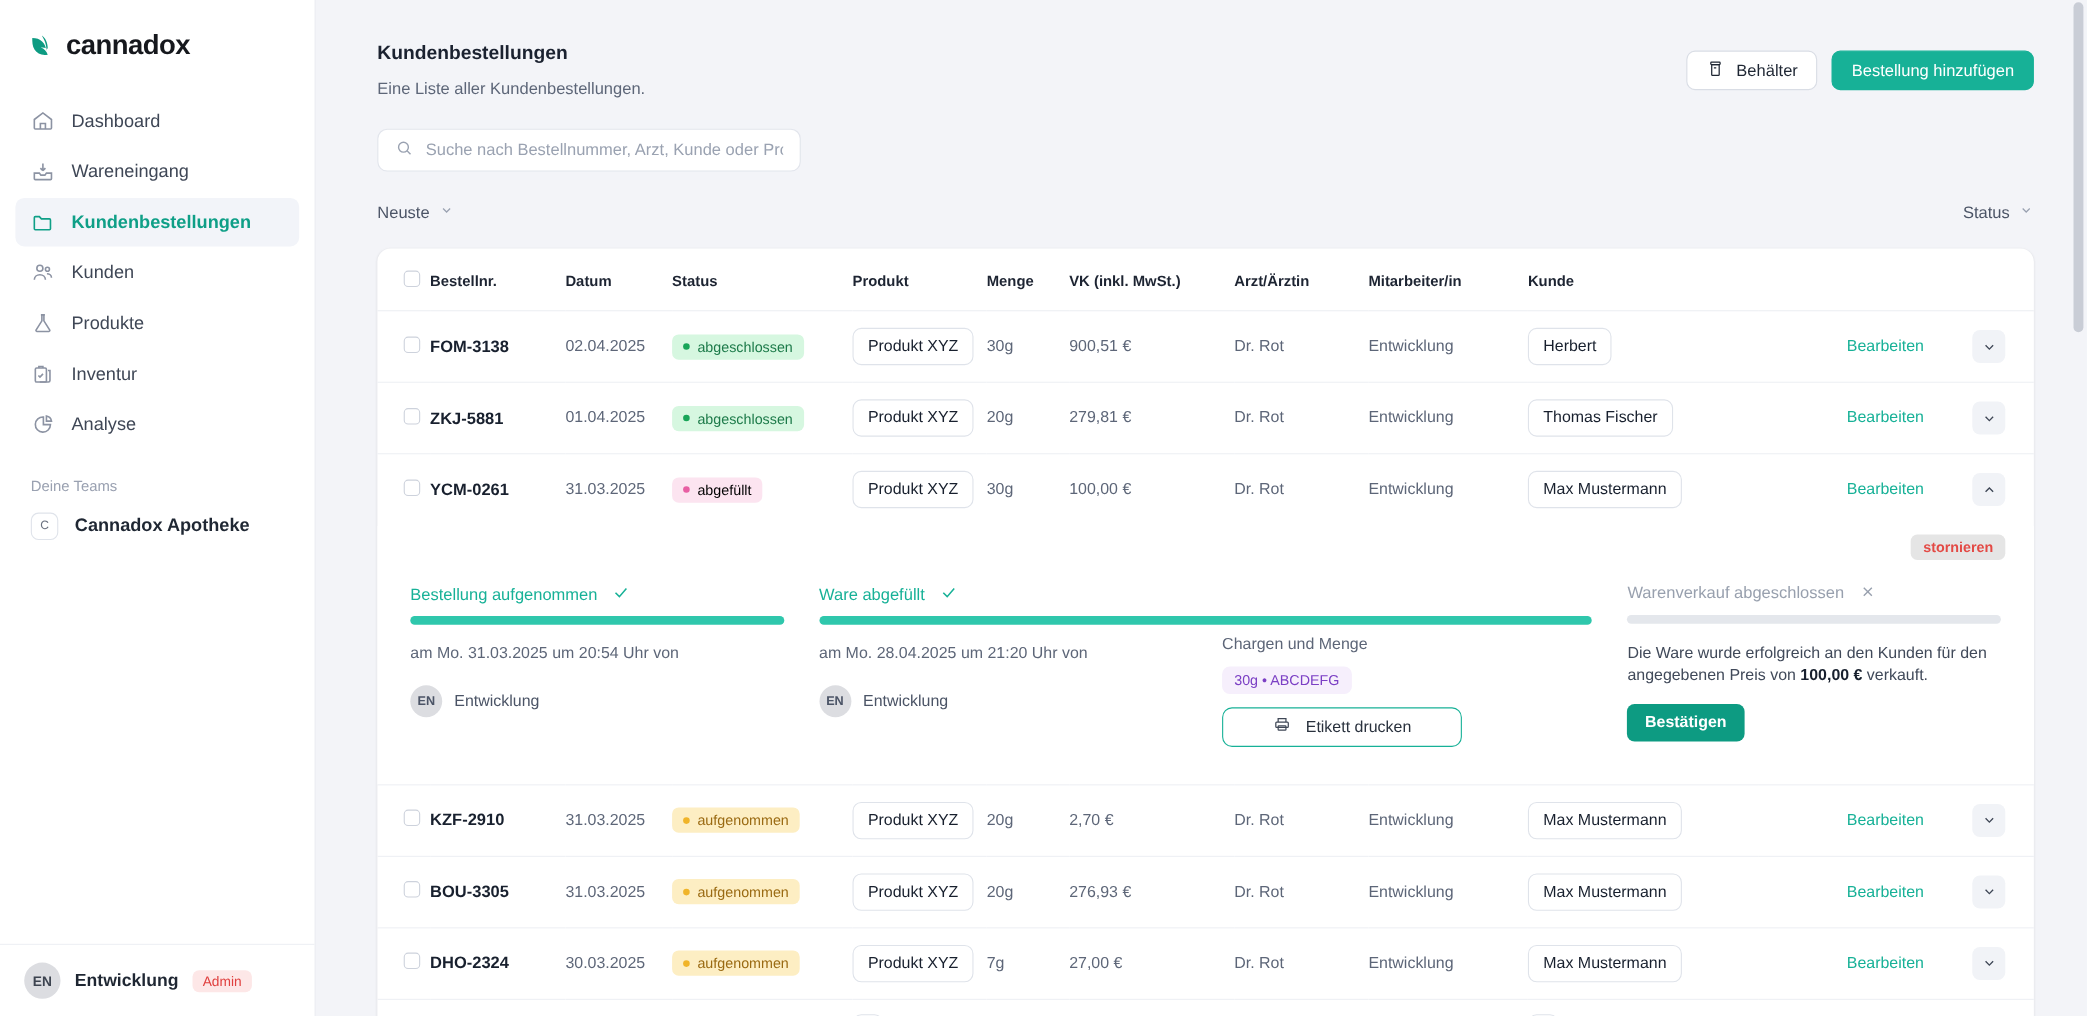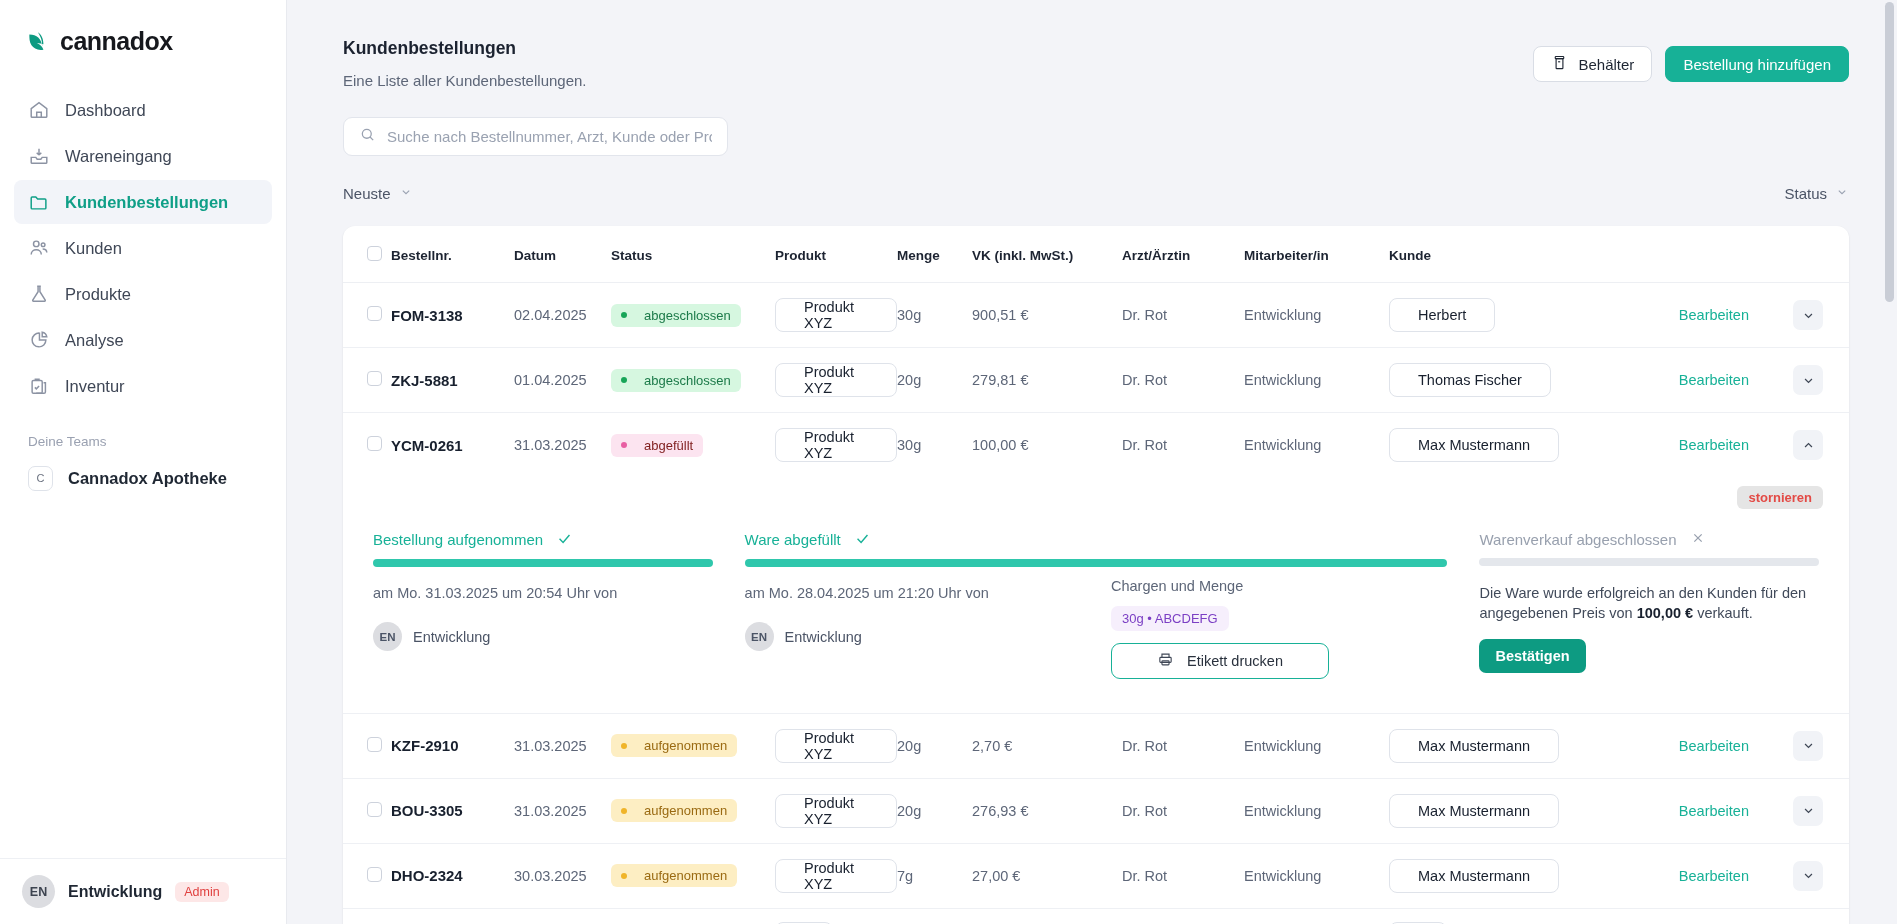--- a/index.html
+++ b/index.html
@@ -112,33 +112,33 @@
   .c-act   { width: auto; }
 
   tbody td { padding: 0; font-size: 14.5px; color: #5d6678; height: 65px; vertical-align: middle; border-bottom: 1px solid #eef0f4; }
   tbody tr:last-child td { border-bottom: none; }
   td.nr { color: #18202e; font-weight: 700; font-size: 15px; }
   .cb {
     width: 15px; height: 15px; border: 1px solid #cdd2dc; border-radius: 4px;
     background: #fff; display: inline-block; cursor: pointer;
   }
 
-  .pill { display: inline-flex; align-items: center; gap: 17px; border-radius: 6px; padding: 4px 10px; font-size: 13px; }
+  .pill { display: inline-flex; align-items: center; gap: 7px; border-radius: 6px; padding: 4px 10px; font-size: 13px; }
   .dot { width: 6px; height: 6px; border-radius: 50%; display: inline-block; }
   .pill.green { background: #d6f7e0; color: #1c7a49; }
   .pill.green .dot { background: #18a558; }
-  .pill.pink  { background: #fce4f0; color: #7f1d1d; justify-content: center; }
+  .pill.pink  { background: #fce4f0; color: #000000; justify-content: center; }
   .pill.pink .dot { background: #e85fa3; }
   .pill.amber { background: #fdeec3; color: #9a6a12; }
   .pill.amber .dot { background: #f0b429; }
 
   .chip-btn {
     display: inline-flex; align-items: center; justify-content: center;
     border: 1px solid #dfe3ea; border-radius: 8px; background: #fff;
-    height: 34px; padding: 0 28px; font-size: 14.5px; color: #18202e; cursor: pointer;
+    height: 34px; padding: 0 13px; font-size: 14.5px; color: #18202e; cursor: pointer;
   }
   .link-edit { color: #17b197; font-size: 14.5px; cursor: pointer; }
   .chev-btn {
     width: 30px; height: 30px; border-radius: 7px; background: #f1f3f7;
     display: inline-flex; align-items: center; justify-content: center; cursor: pointer; margin-left: 44px;
   }
   .act-cell { display: flex; align-items: center; justify-content: flex-end; padding-right: 26px; }
 
   
   .detail-cell { background: #fff; padding: 0 !important; height: auto !important; border-bottom: 1px solid #eef0f4 !important; }
@@ -242,36 +242,36 @@
         <span class="ico">
           <svg viewBox="0 0 24 24" width="22" height="22">
               <path d="M10 3.5h4M11 3.5v6L5.2 18.6A1 1 0 0 0 6 20h12a1 1 0 0 0 .8-1.4L13 9.5v-6"></path>
             </svg>
         </span>
         <span>Produkte</span>
       </div>
       <div class="nav-item">
         <span class="ico">
           <svg viewBox="0 0 24 24" width="22" height="22">
-              <path d="M12.5 4.5A7.5 7.5 0 1 0 19.5 12H12.5z"></path>
-              <path d="M15.5 3.5a6 6 0 0 1 5 5h-5z"></path>
-            </svg>
-        </span>
-        <span>Analyse</span>
-      </div>
-      <div class="nav-item">
-        <span class="ico">
-          <svg viewBox="0 0 24 24" width="22" height="22">
               <rect x="4.5" y="6" width="11" height="14" rx="1.4"></rect>
               <path d="M8 6V4.6h4V6"></path>
               <path d="M17 8.5h2v10a1.5 1.5 0 0 1-1.5 1.5H9"></path>
               <path d="M7.5 13.5l1.6 1.6 3-3.2"></path>
             </svg>
         </span>
         <span>Inventur</span>
+      </div>
+      <div class="nav-item">
+        <span class="ico">
+          <svg viewBox="0 0 24 24" width="22" height="22">
+              <path d="M12.5 4.5A7.5 7.5 0 1 0 19.5 12H12.5z"></path>
+              <path d="M15.5 3.5a6 6 0 0 1 5 5h-5z"></path>
+            </svg>
+        </span>
+        <span>Analyse</span>
       </div>
     </nav>
 
     <div class="teams-label">Deine Teams</div>
     <div class="team-item">
       <span class="team-badge">C</span>
       <span class="team-name">Cannadox Apotheke</span>
     </div>
 
     <div class="sidebar-footer">

